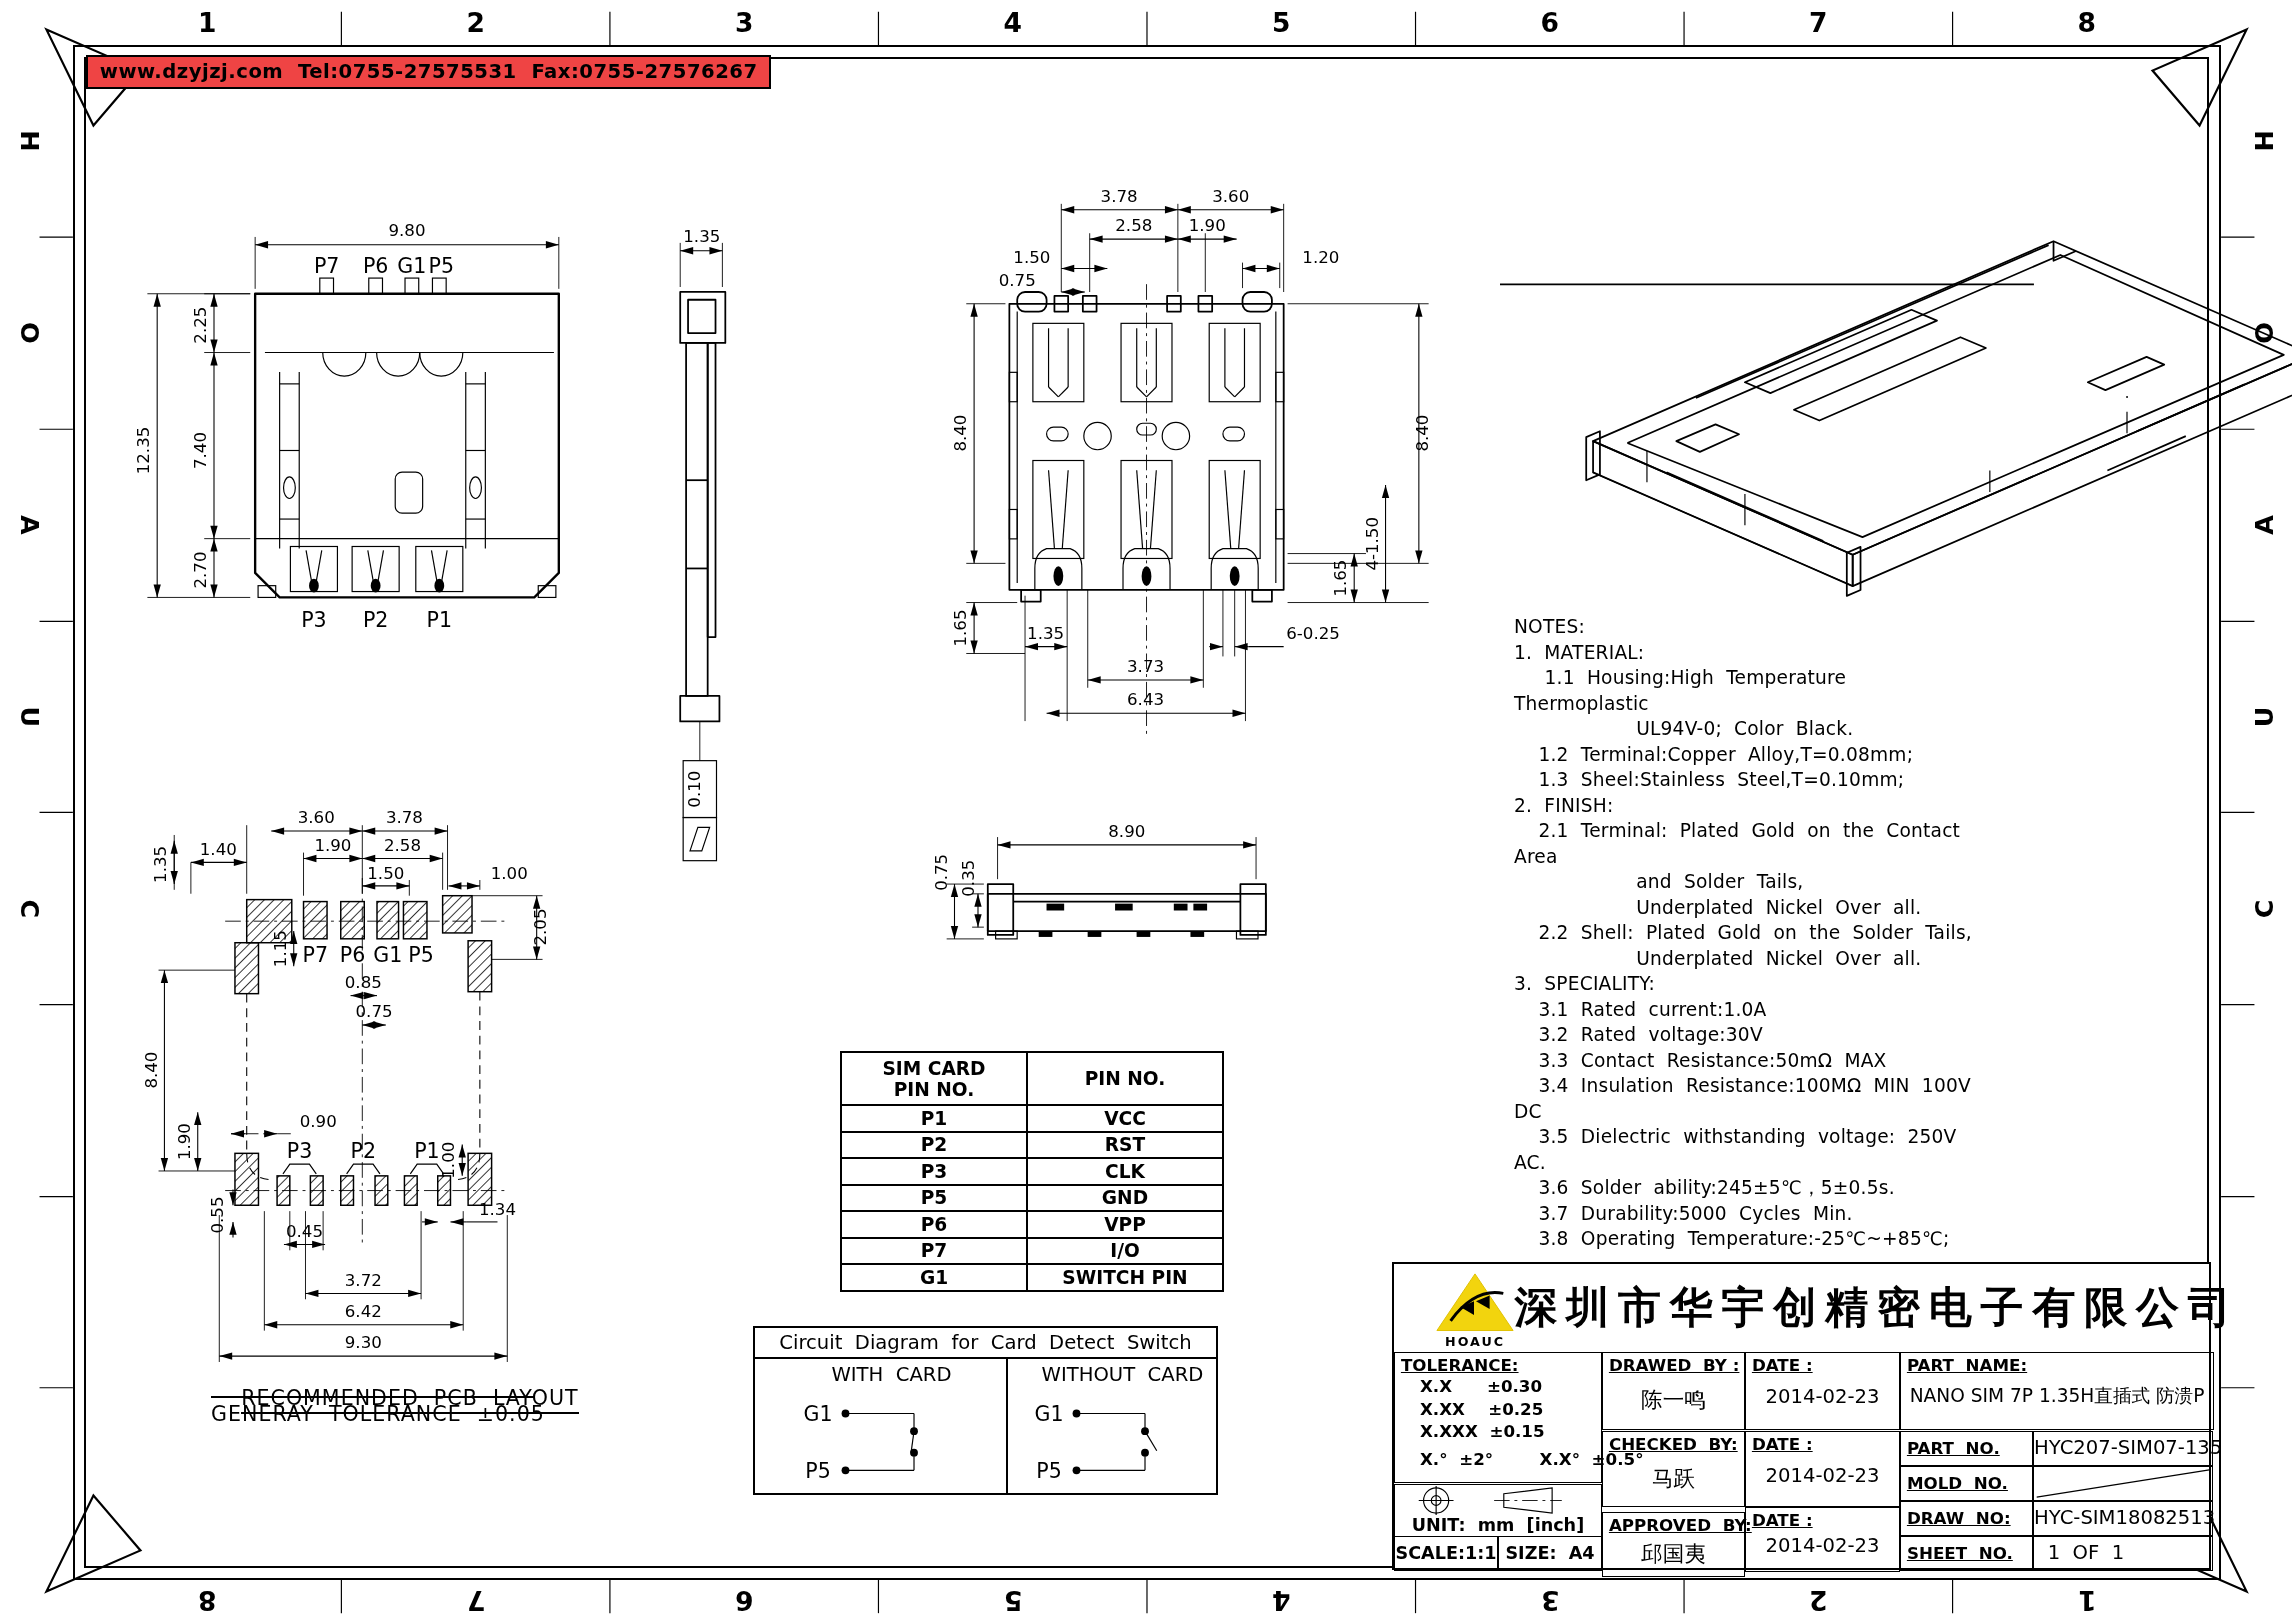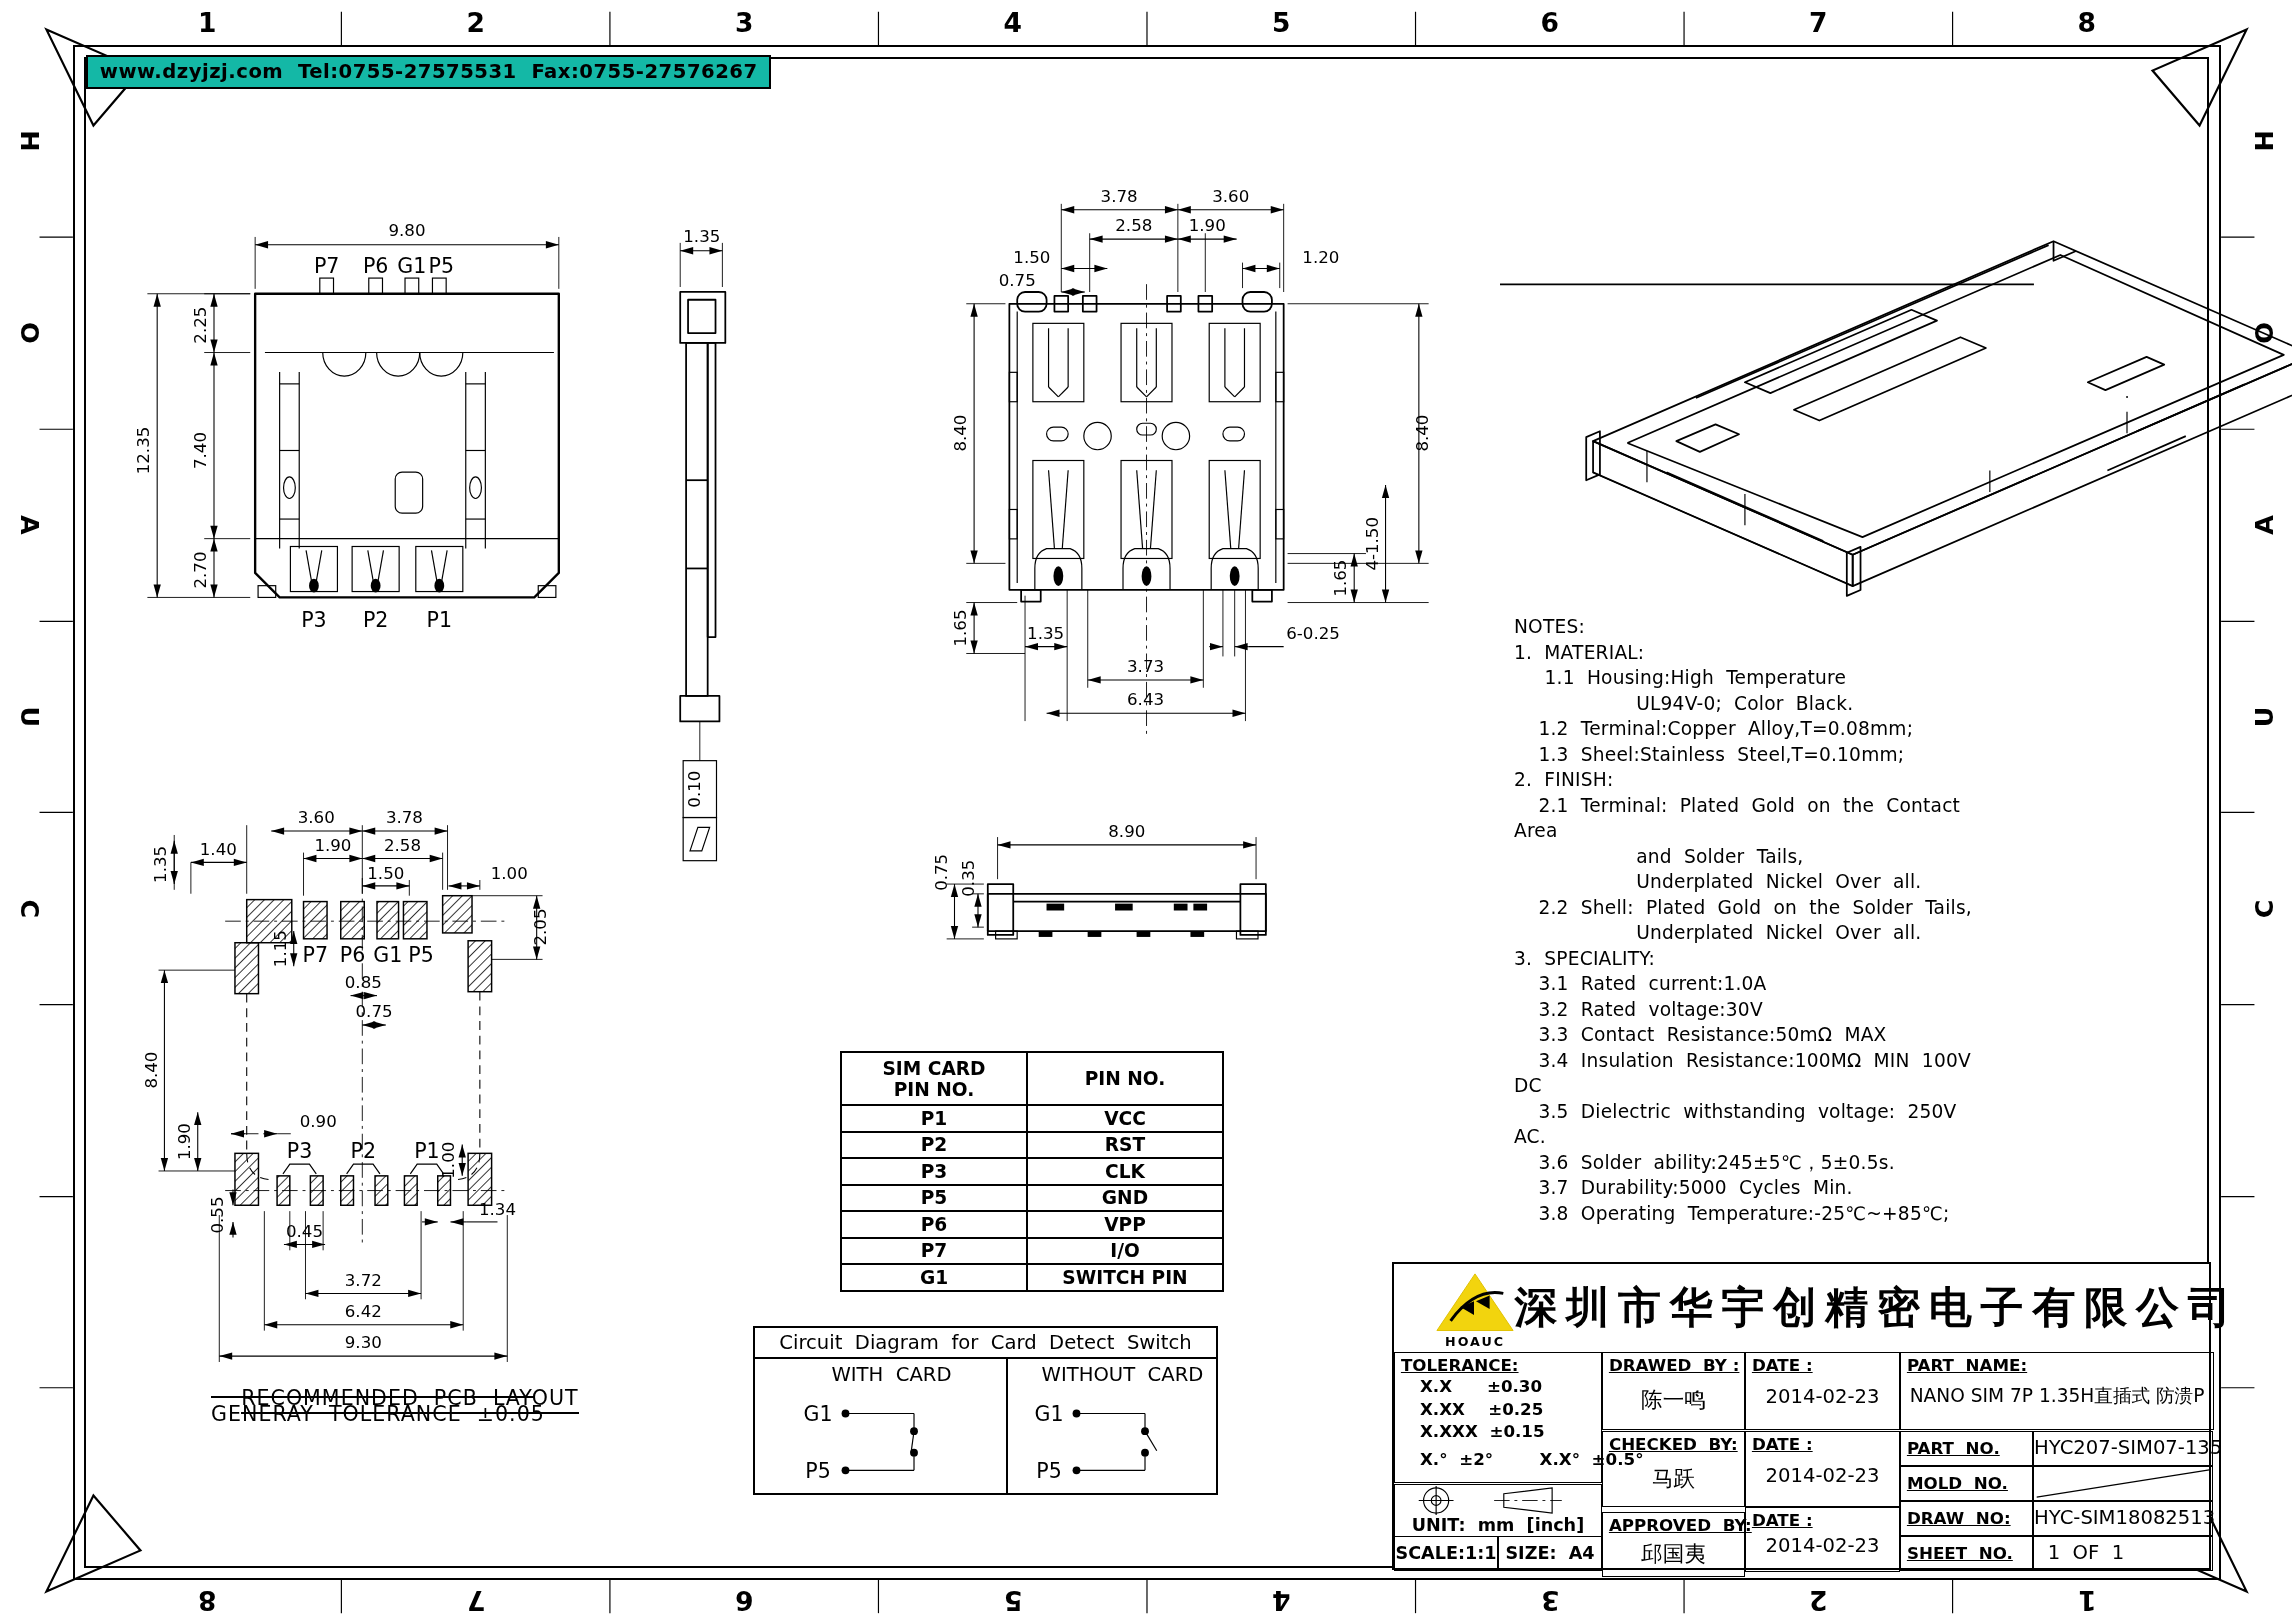--- a/index.html
+++ b/index.html
@@ -12,21 +12,21 @@
   .zone-row{position:absolute;display:flex;}
   .zone-row .zc{flex:1;display:flex;align-items:center;justify-content:center;
       font-size:26.5px;font-weight:bold;}
   .zone-col{position:absolute;display:flex;flex-direction:column;}
   .zone-col .zc{flex:1;display:flex;align-items:center;justify-content:center;font-size:25.5px;font-weight:bold;}
   .rot180 .zc{transform:rotate(180deg);}
   .rotL .zc{transform:rotate(90deg);}
   .rotR .zc{transform:rotate(-90deg);}
   
   .plate{position:absolute;left:86px;top:55px;border:2.9px solid #000;padding:2.9px 11.8px 3.9px 11.8px;
-      font-size:19.6px;font-weight:bold;letter-spacing:0.5px;background:#14b8a6;white-space:pre;}
+      font-size:19.6px;font-weight:bold;letter-spacing:0.5px;background:#ef4444;white-space:pre;}
   
   svg{overflow:visible;}
   .ol{fill:none;stroke:#000;stroke-width:2.4;stroke-linejoin:round;}
   .ol2{fill:none;stroke:#000;stroke-width:1.8;stroke-linejoin:round;}
   .tl{fill:none;stroke:#000;stroke-width:1.2;}
   .dl{stroke:#000;stroke-width:1.1;fill:none;}
   .xl{stroke:#000;stroke-width:.9;fill:none;}
   .cl{stroke:#000;stroke-width:.9;fill:none;stroke-dasharray:16 5 3 5;}
   .dsh{stroke:#000;stroke-width:1.1;fill:none;stroke-dasharray:9 6;}
   .blk{fill:#000;stroke:none;}
@@ -574,20 +574,21 @@
       <line x1="250" y1="354" x2="250" y2="386"></line>
       <line x1="500" y1="352" x2="500" y2="330"></line>
       <line x1="640" y1="292" x2="640" y2="270"></line>
     </g>
   </svg>
 
   <div class="notes">
       <div>NOTES:</div>
       <div>1.  MATERIAL:</div>
       <div>     1.1  Housing:High  Temperature</div>
+      <div>Thermoplastic</div>
       <div>                    UL94V-0;  Color  Black.</div>
       <div>    1.2  Terminal:Copper  Alloy,T=0.08mm;</div>
       <div>    1.3  Sheel:Stainless  Steel,T=0.10mm;</div>
       <div>2.  FINISH:</div>
       <div>    2.1  Terminal:  Plated  Gold  on  the  Contact</div>
       <div>Area</div>
       <div>                    and  Solder  Tails,</div>
       <div>                    Underplated  Nickel  Over  all.</div>
       <div>    2.2  Shell:  Plated  Gold  on  the  Solder  Tails,</div>
       <div>                    Underplated  Nickel  Over  all.</div>

